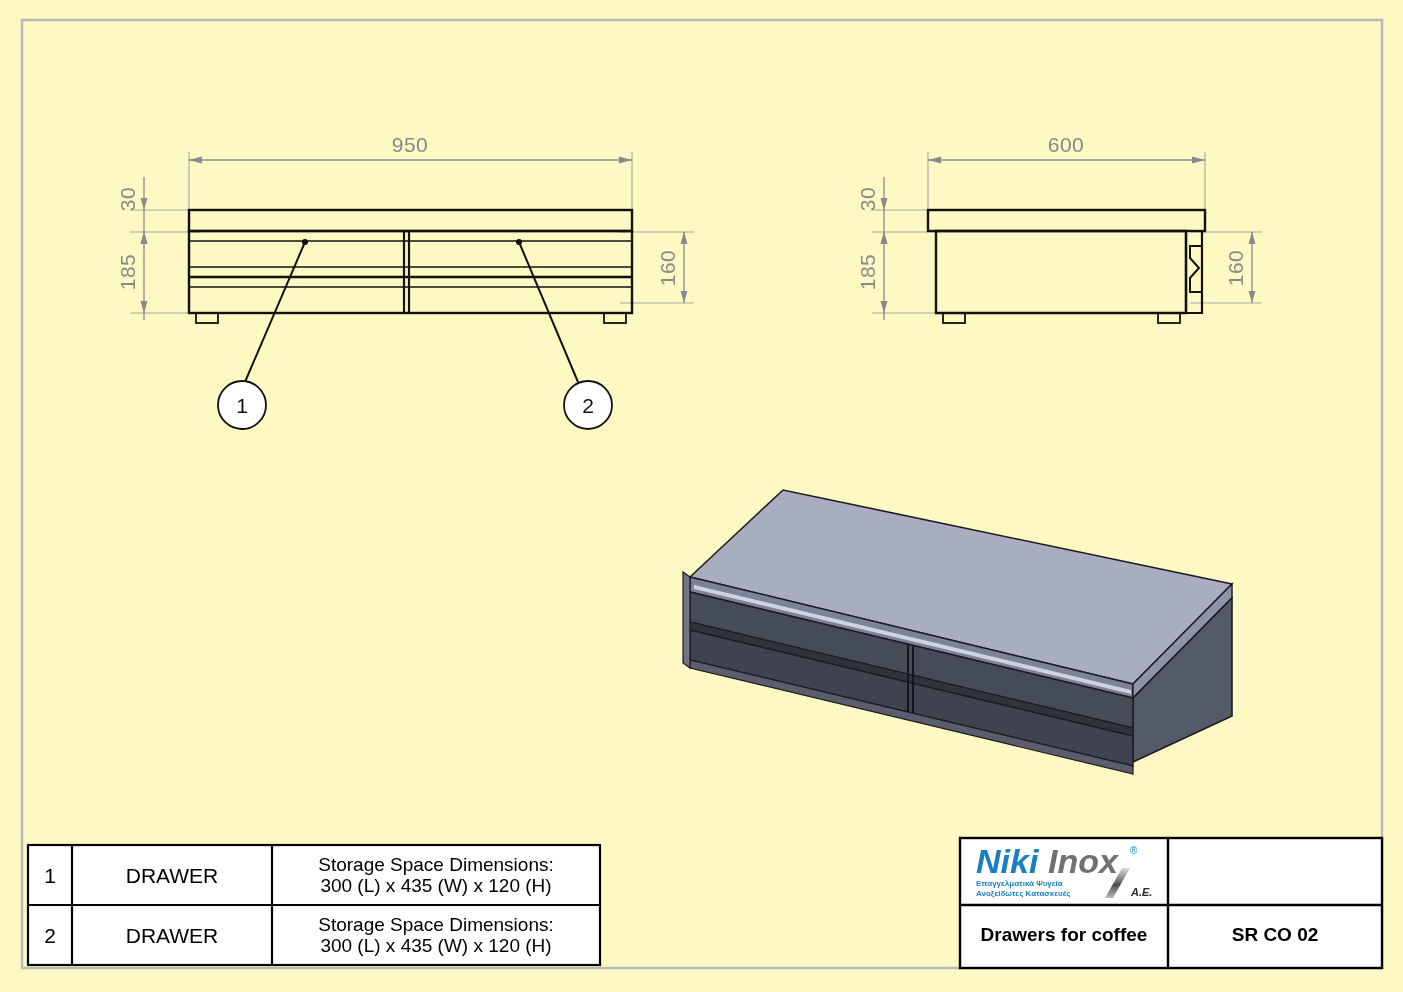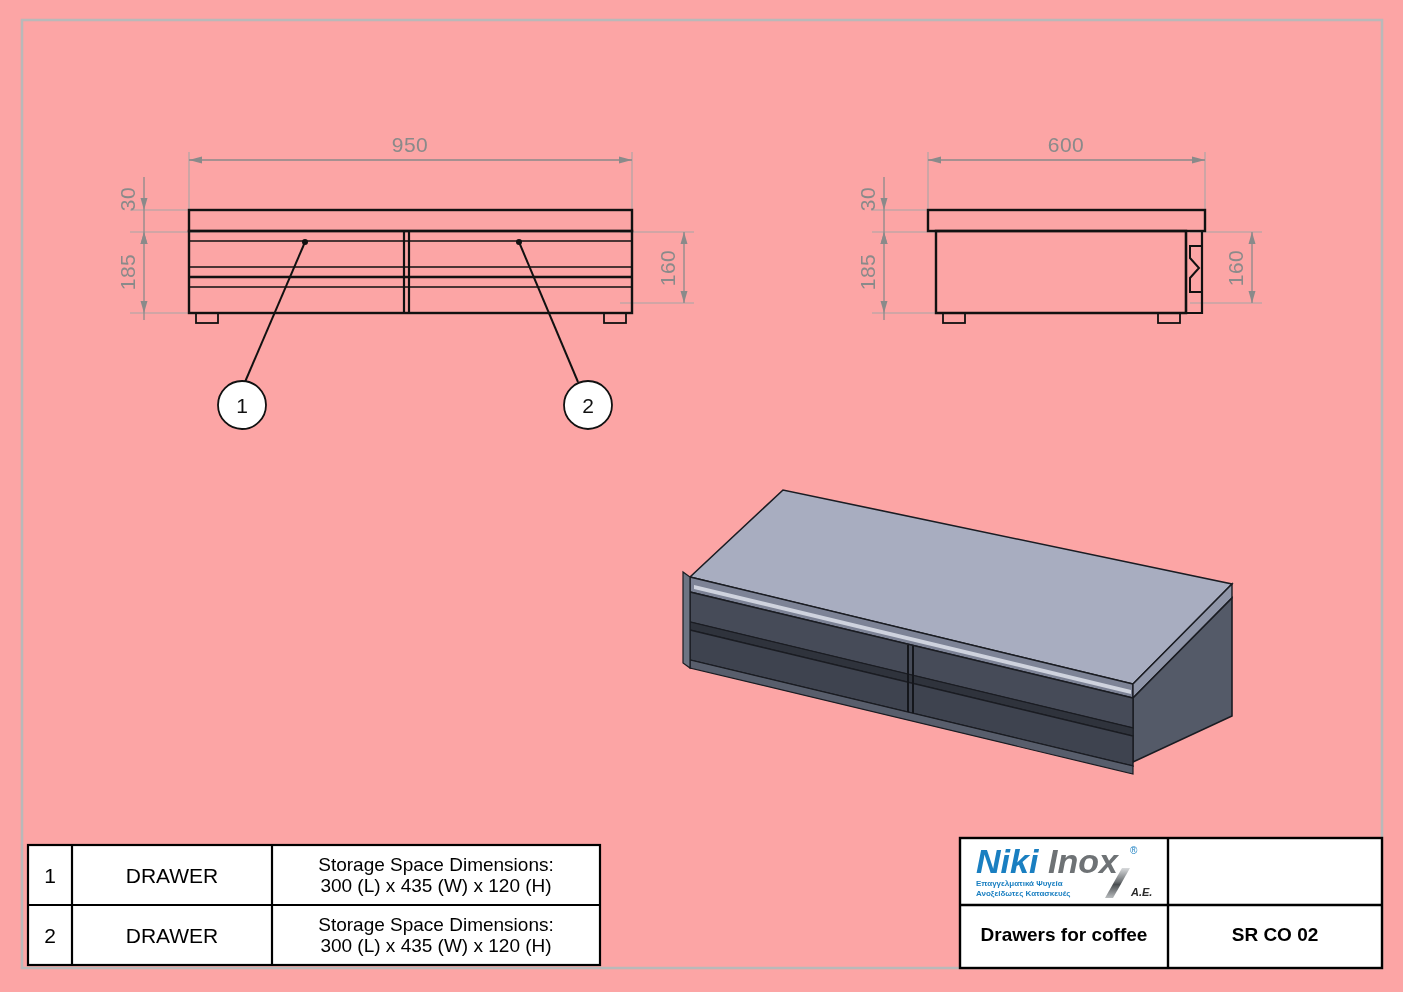--- a/index.html
+++ b/index.html
@@ -12,21 +12,21 @@
     height: 992px;
     font-family: "Liberation Sans", sans-serif;
     overflow: hidden;
     position: relative;
   }
   #sheet {
     position: absolute;
     left: 0; top: 0;
     width: 1403px;
     height: 992px;
-    background: #fca5a5;
+    background: #fef9c3;
   }
   .svg-layer {
     position: absolute;
     left: 0; top: 0;
     width: 1403px;
     height: 992px;
   }
   .dimtext {
     fill: #8a8a8a;
     font-family: "Liberation Sans", sans-serif;

